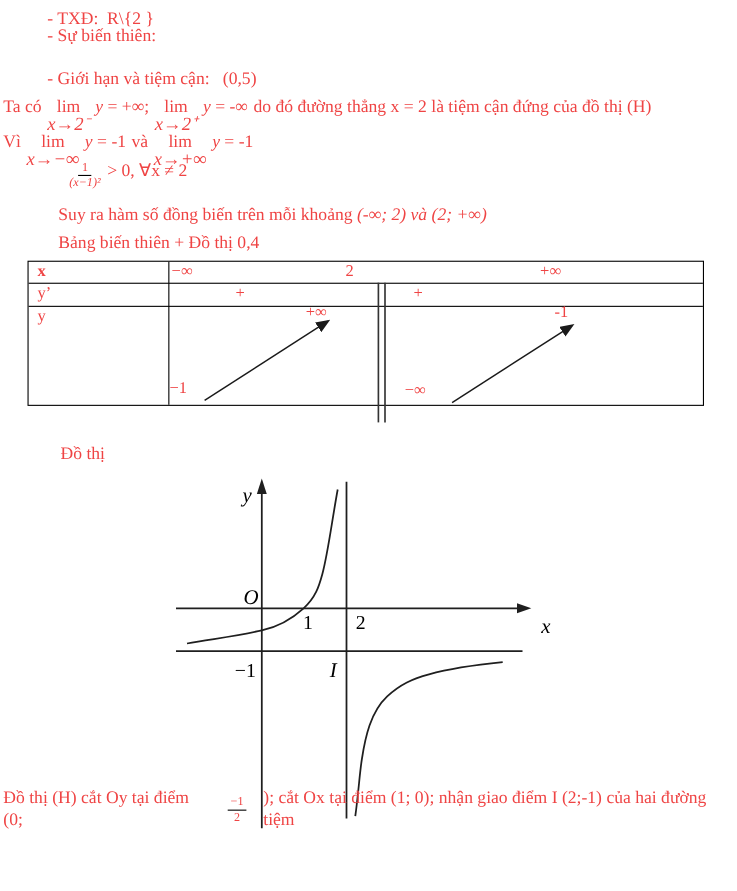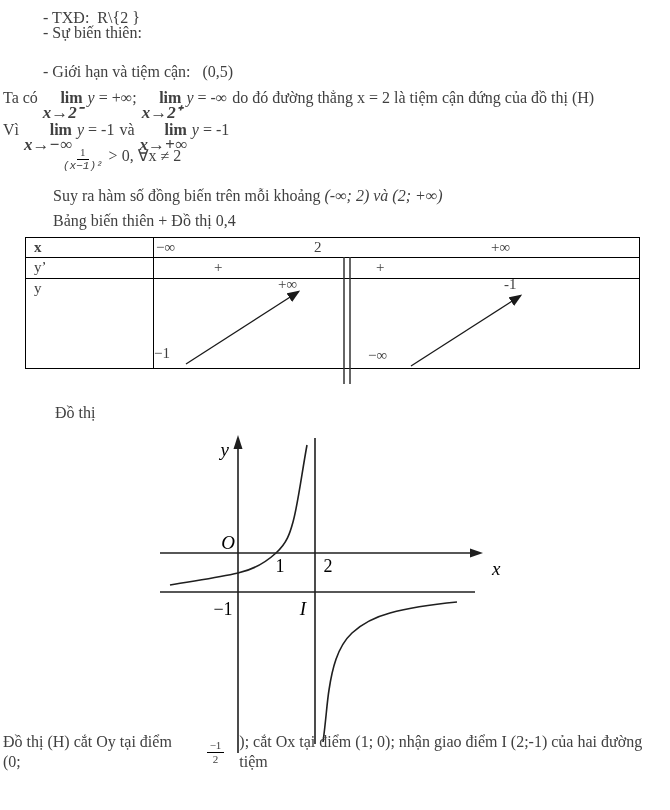--- a/index.html
+++ b/index.html
@@ -1,32 +1,32 @@
 <!DOCTYPE html>
 <html><head>
 <meta charset="utf-8">
 <style>
   html,body{margin:0;padding:0;}
   body{background:#fff;}
   .page{
     position:relative;width:670px;height:810px;background:#ffffff;
-    font-family:"Liberation Serif",serif;font-size:16px;color:#404040;
+    font-family:"Liberation Serif",serif;font-size:16px;color:#ef4444;
     overflow:hidden;
   }
   .ln{position:absolute;white-space:pre-wrap;line-height:20px;}
   .mathline{display:flex;align-items:baseline;gap:5px;}
-  .lim{display:inline-flex;flex-direction:column;align-items:flex-end;line-height:17px;font-weight:bold;}
+  .lim{display:inline-flex;flex-direction:column;align-items:center;line-height:17px;}
   .lim-top{font-size:16px;}
   .lim-sub{font-size:17px;font-style:italic;line-height:11px;margin-top:1px;}
   .seg{white-space:pre-wrap;}
   .seg i{margin-right:4px;}
   .frac{display:inline-flex;flex-direction:column;align-items:center;align-self:center;
         font-size:11px;line-height:13px;margin:0 1px;}
   .fnum{border-bottom:1px solid #000;padding:0 3px;}
-  .fden{font-style:italic;font-family:Liberation Mono, monospace;}
+  .fden{font-style:italic;}
   .fden-rm{font-style:normal;}
   
   .vtable{position:absolute;left:25px;top:237px;width:613px;height:130px;
           border:1.2px solid #000;font-size:15px;}
   .hline{position:absolute;left:0;width:613px;height:0;border-top:1.2px solid #000;}
   .vline{position:absolute;top:0;height:130px;width:0;border-left:1.5px solid #000;}
   .tcell{position:absolute;line-height:19px;}
   .tsvg{position:absolute;left:0;top:0;overflow:visible;pointer-events:none;}
   .dbar{stroke:#333;stroke-width:1.5;}
   .tarrow{stroke:#1a1a1a;stroke-width:1.3;}
@@ -128,19 +128,19 @@
 
     <text class="glabel-it" x="97" y="24" text-anchor="end">y</text>
     <text class="glabel-it" x="360" y="143">x</text>
     <text class="glabel-it" x="103" y="117" text-anchor="end">O</text>
     <text class="glabel-rm" x="148" y="140" text-anchor="middle">1</text>
     <text class="glabel-rm" x="196" y="140" text-anchor="middle">2</text>
     <text class="glabel-rm" x="91" y="183" text-anchor="middle">−1</text>
     <text class="glabel-it" x="171" y="183" text-anchor="middle">I</text>
   </svg>
 
-  <div class="ln mathline" style="left:3px;top:732px;gap:14px">
+  <div class="ln mathline" style="left:3px;top:716px;gap:14px">
     <span>Đồ thị (H) cắt Oy tại điểm (0;</span>
     <span class="frac"><span class="fnum fden-rm">−1</span><span class="fden-rm">2</span></span>
     <span>); cắt Ox tại điểm (1; 0); nhận giao điểm I (2;-1) của hai đường tiệm</span>
   </div>
 
 </div>
 
 </body></html>

